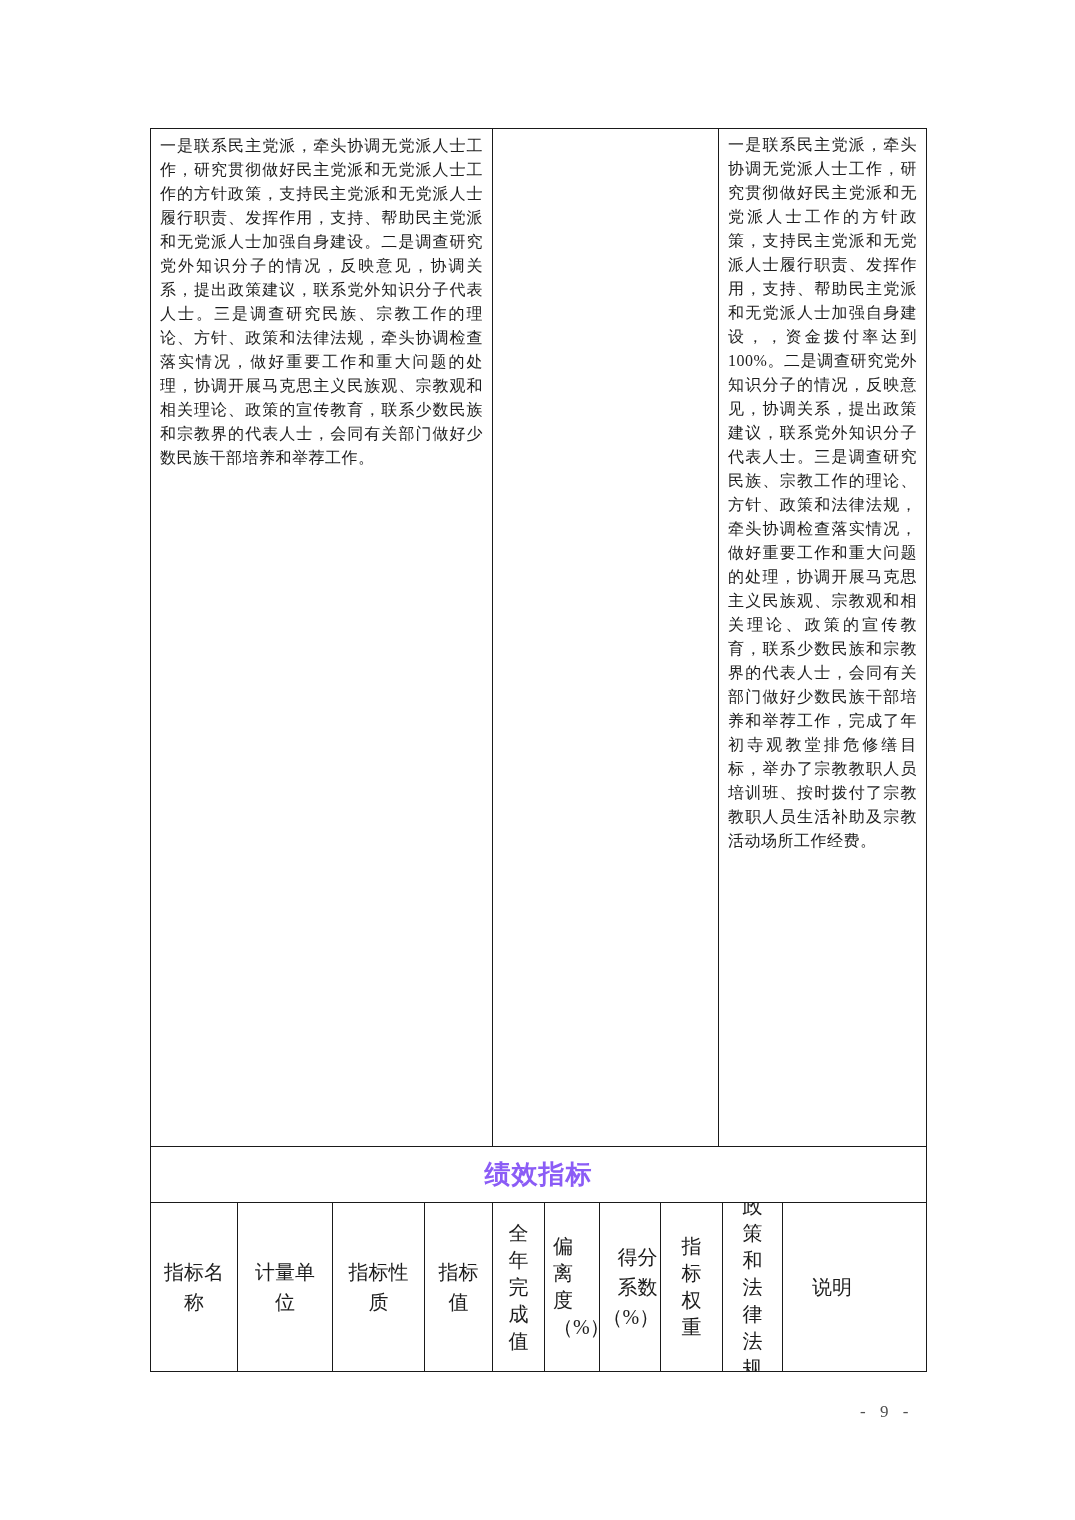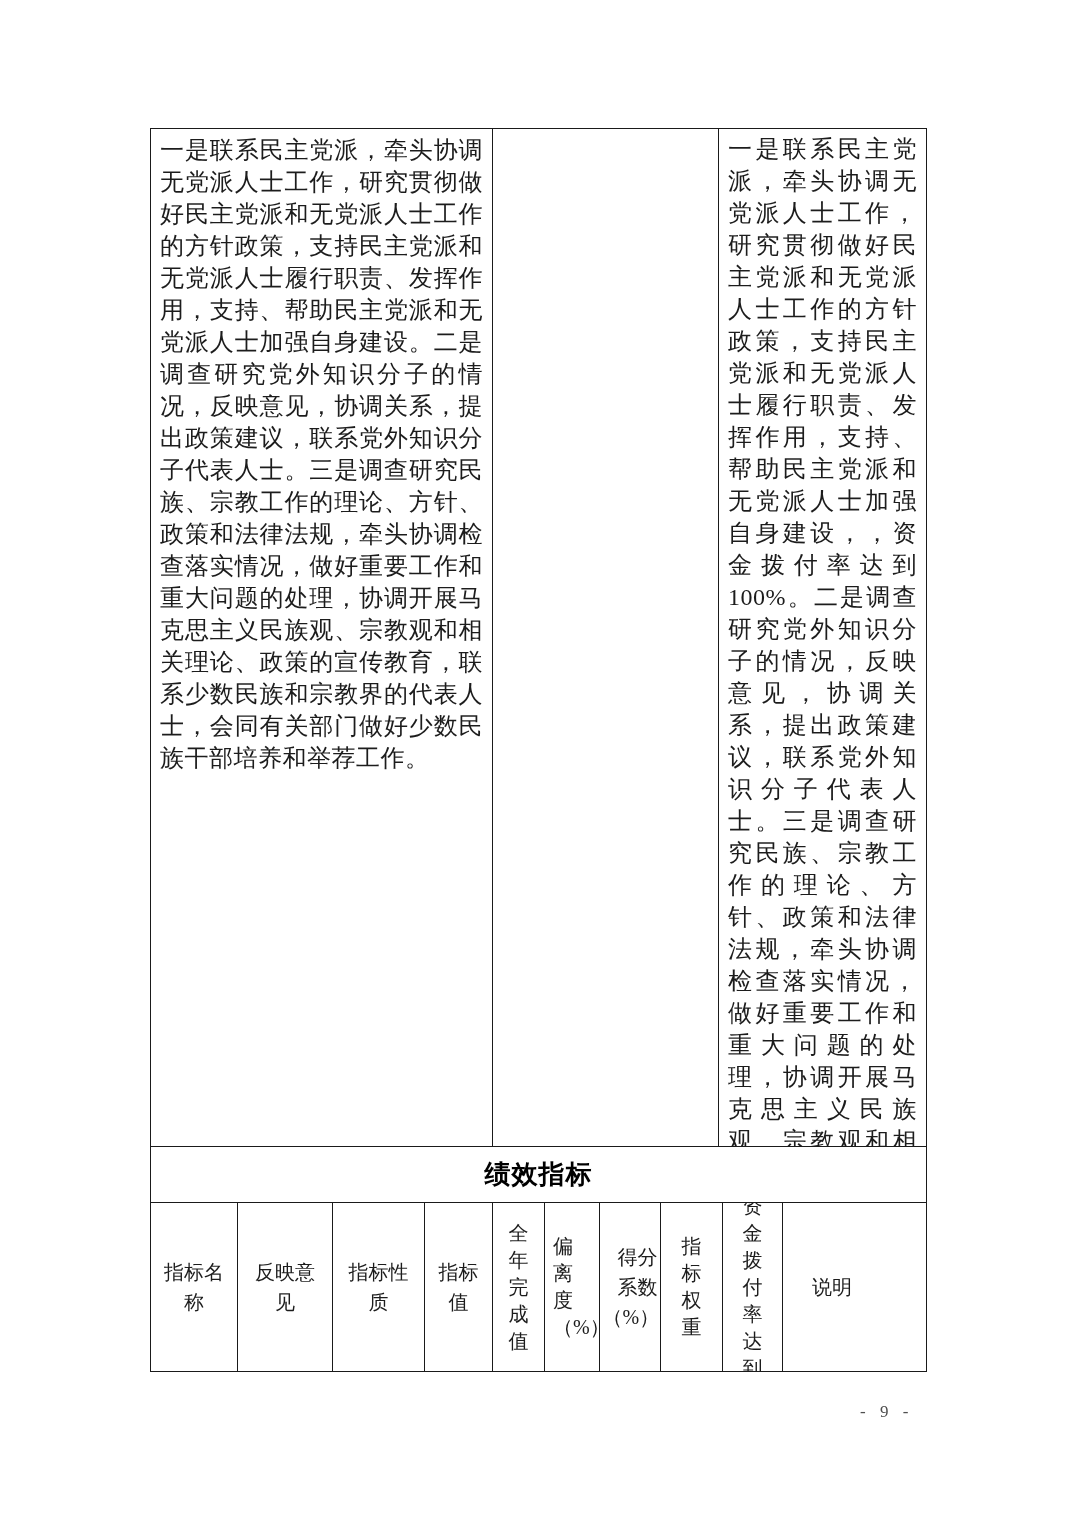--- a/index.html
+++ b/index.html
@@ -37,40 +37,40 @@
     overflow: hidden;
   }
   .t-cell:last-child { border-right: none; }
 
   
   .row-content { height: 1018px; }
   .cell-left  { width: 342px; padding: 5px 9px; }
   .cell-mid   { width: 226px; }
   .cell-right { width: 207px; padding: 4px 9px; }
   .narrative {
-    font-size: 24px;
-    line-height: 32px;
+    font-size: 16px;
+    line-height: 24px;
     text-align: justify;
     text-justify: inter-character;
     letter-spacing: 0.5px;
   }
 
   
   .row-banner { height: 56px; }
   .banner-cell {
     width: 100%;
     display: flex;
     align-items: center;
     justify-content: center;
   }
   .banner-text {
     font-family: "Liberation Sans", "DejaVu Sans", sans-serif;
     font-weight: bold;
     font-size: 26px;
-    color: #000000;
+    color: #8b5cf6;
     letter-spacing: 1px;
   }
 
   
   .row-header { height: 168px; }
   .h-cell {
     display: flex;
     align-items: center;
     justify-content: center;
     font-size: 20px;
@@ -131,42 +131,42 @@
     <div class="t-cell banner-cell">
       <span class="banner-text">绩效指标</span>
     </div>
   </div>
 
   <div class="t-row row-header">
     <div class="t-cell h-cell col-name w3">
       <div class="h-inner">指标名称</div>
     </div>
     <div class="t-cell h-cell col-unit w3">
-      <div class="h-inner">反映意见</div>
+      <div class="h-inner">计量单位</div>
     </div>
     <div class="t-cell h-cell col-nature w3">
       <div class="h-inner">指标性质</div>
     </div>
     <div class="t-cell h-cell col-value w2">
       <div class="h-inner">指标值</div>
     </div>
     <div class="t-cell h-cell col-annual vert">
       <div class="h-inner">全年完成值</div>
     </div>
     <div class="t-cell h-cell col-dev vparen">
       <div class="h-inner">偏离度（%）</div>
     </div>
     <div class="t-cell h-cell col-coef vtwo">
       <div class="h-inner">得分系数（%）</div>
     </div>
     <div class="t-cell h-cell col-weight vert">
       <div class="h-inner">指标权重</div>
     </div>
     <div class="t-cell h-cell col-core vert">
-      <div class="h-inner">资金拨付率达到</div>
+      <div class="h-inner">政策和法律法规</div>
     </div>
     <div class="t-cell h-cell col-note">
       <div class="h-inner">说明</div>
     </div>
   </div>
 
 </div>
 
 <div class="page-number">- 9 -</div>
 

